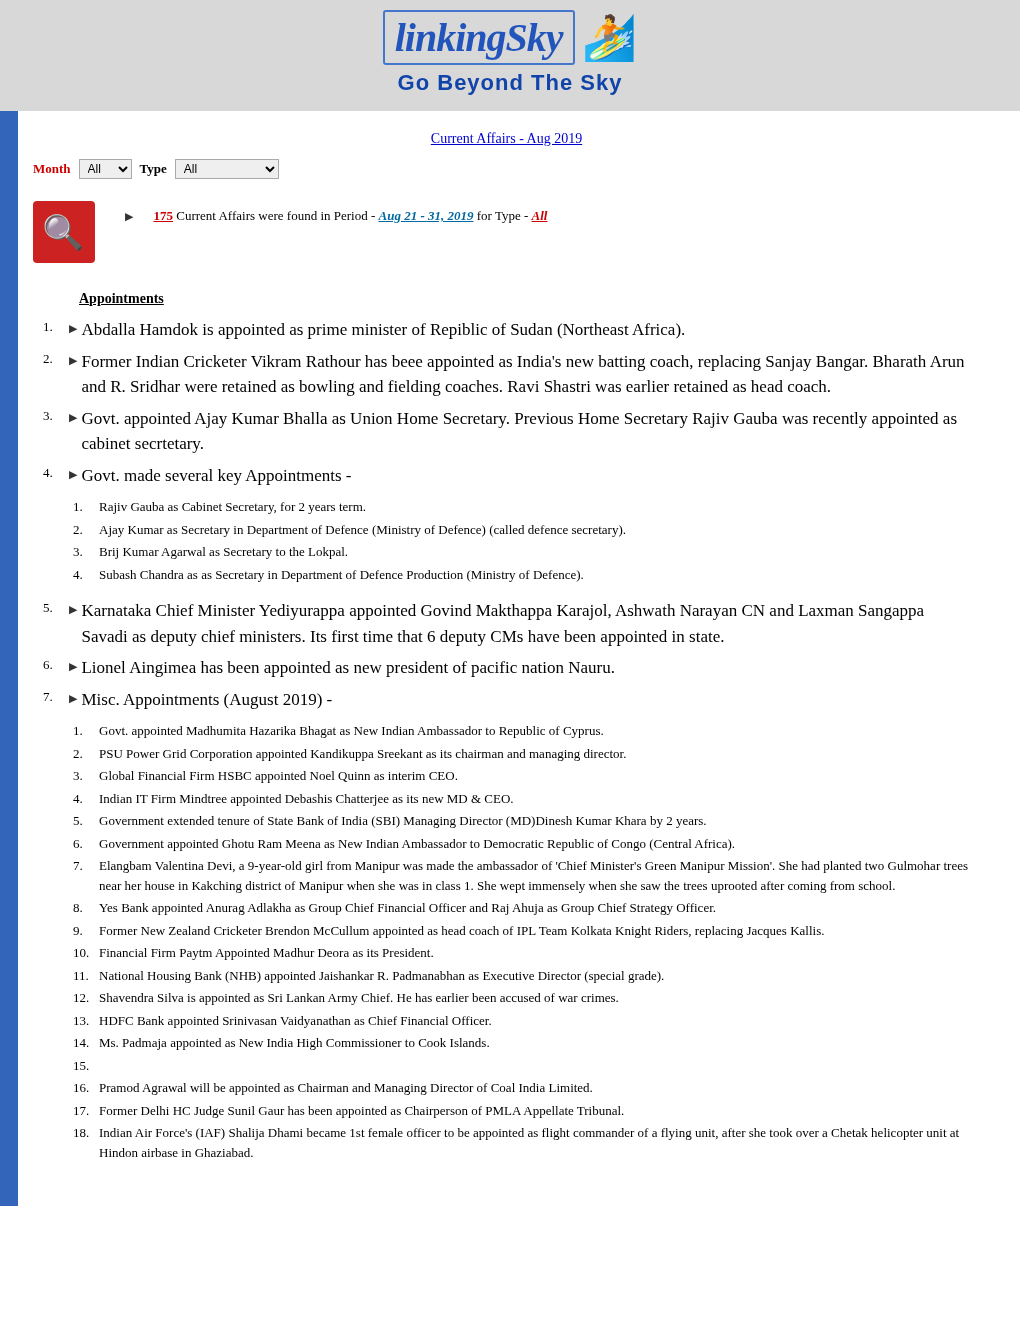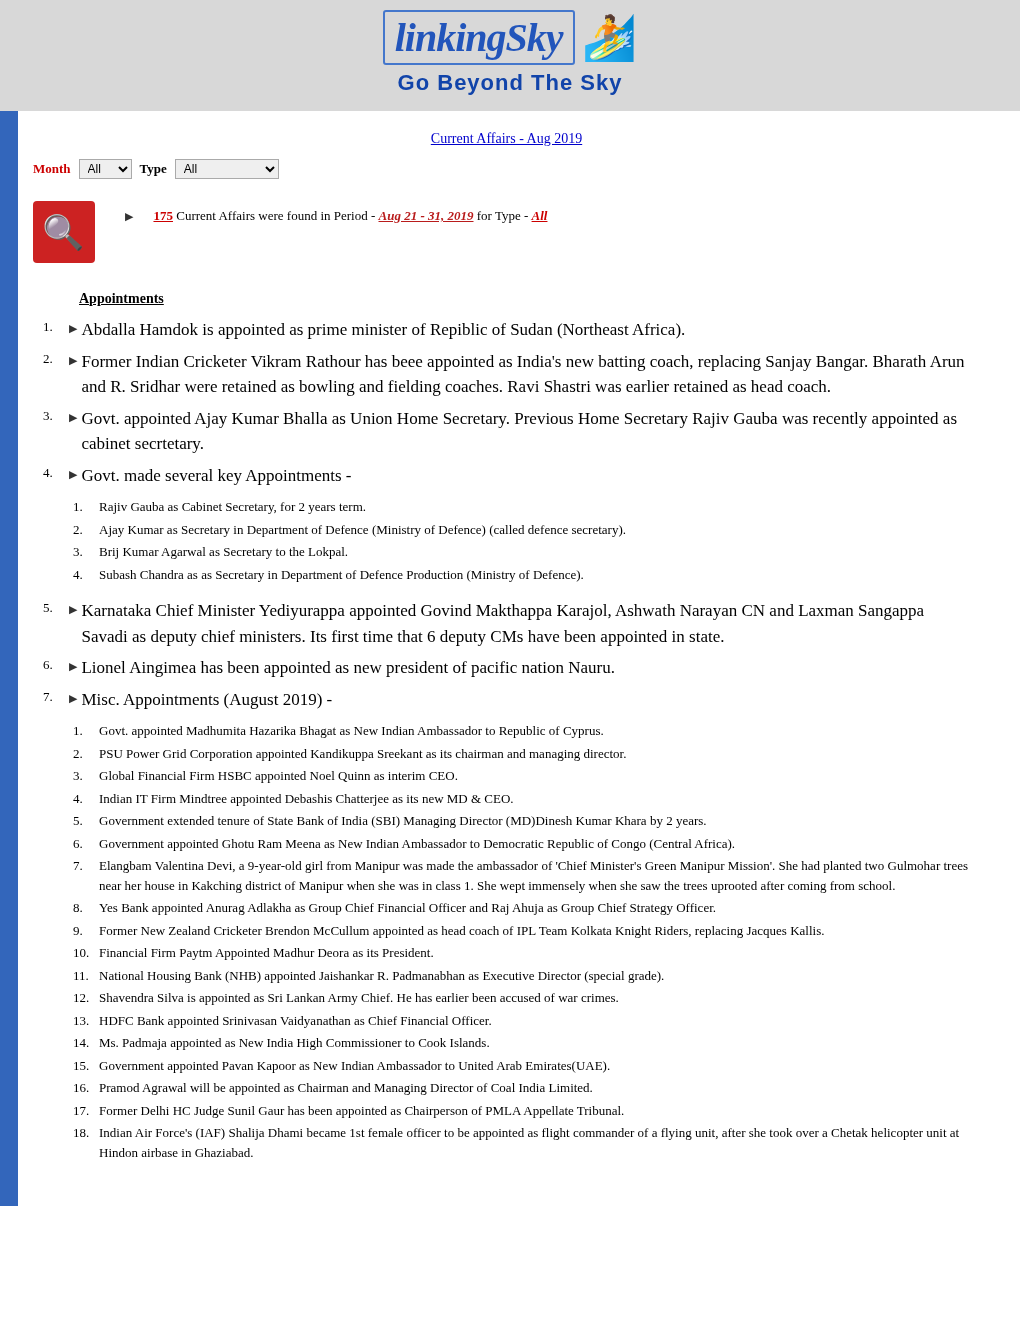--- a/index.html
+++ b/index.html
@@ -230,21 +230,21 @@
           display:flex; align-items:center; justify-content:center; font-size:34px; flex-shrink:0;">
           🔍
         </div>
         <div id="info-text">
           <ul style="list-style:disc; padding-left:18px; margin:0;">
             <li style="list-style:none; display:flex; align-items:flex-start; gap:4px;">
               <span style="color:#333; font-size:11px; margin-top:2px;">▶</span>
               <span style="font-size:13px;">
                 <a href="#" style="color:#cc0000; font-weight:bold; text-decoration:underline;margin-left:16px;">175</a>
                 <span> Current Affairs were found in Period - </span>
-                <a href="#" style="color:#b91c1c; font-style:italic; text-decoration:underline; font-weight:bold;">Aug 21 - 31, 2019</a>
+                <a href="#" style="color:#0369a1; font-style:italic; text-decoration:underline; font-weight:bold;">Aug 21 - 31, 2019</a>
                 <span> for Type - </span>
                 <a href="#" style="color:#cc0000; font-style:italic; text-decoration:underline; font-weight:bold;">All</a>
               </span>
             </li>
           </ul>
         </div>
       </div>
 
       <div id="main-content">
         <div class="section-heading">Appointments</div>
@@ -365,21 +365,20 @@
               <li>
                 <span class="num">13.</span>
                 <span>HDFC Bank appointed Srinivasan Vaidyanathan as Chief Financial Officer.</span>
               </li>
               <li>
                 <span class="num">14.</span>
                 <span>Ms. Padmaja appointed as New India High Commissioner to Cook Islands.</span>
               </li>
               <li>
                 <span class="num">15.</span>
-                <span>Government appointed Pavan Kapoor as New Indian Ambassador to United Arab Emirates(UAE).</span>
               </li>
               <li>
                 <span class="num">16.</span>
                 <span>Pramod Agrawal will be appointed as Chairman and Managing Director of Coal India Limited.</span>
               </li>
               <li>
                 <span class="num">17.</span>
                 <span>Former Delhi HC Judge Sunil Gaur has been appointed as Chairperson of PMLA Appellate Tribunal.</span>
               </li>
               <li>

